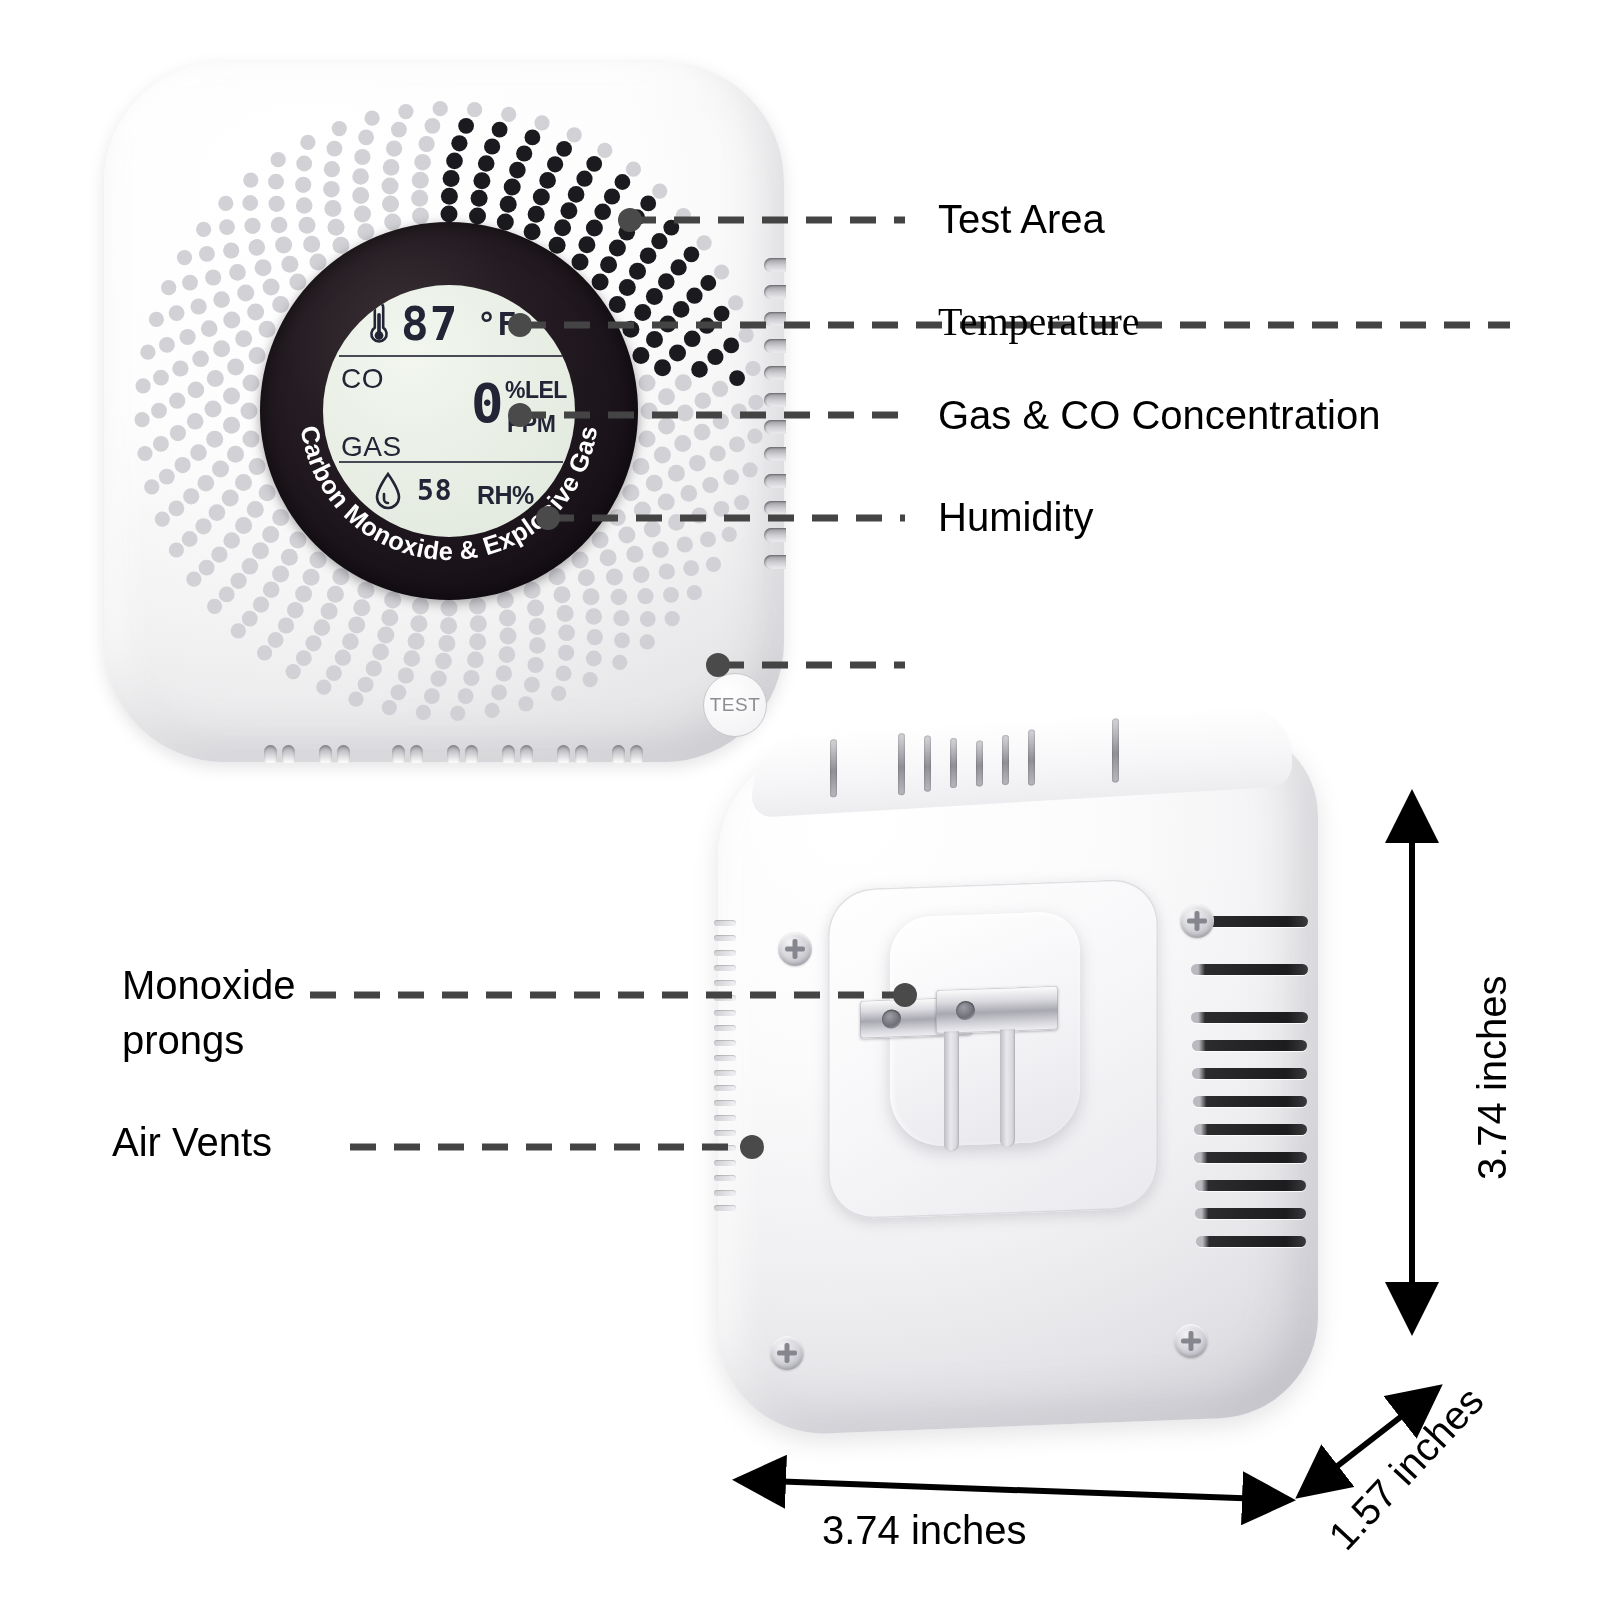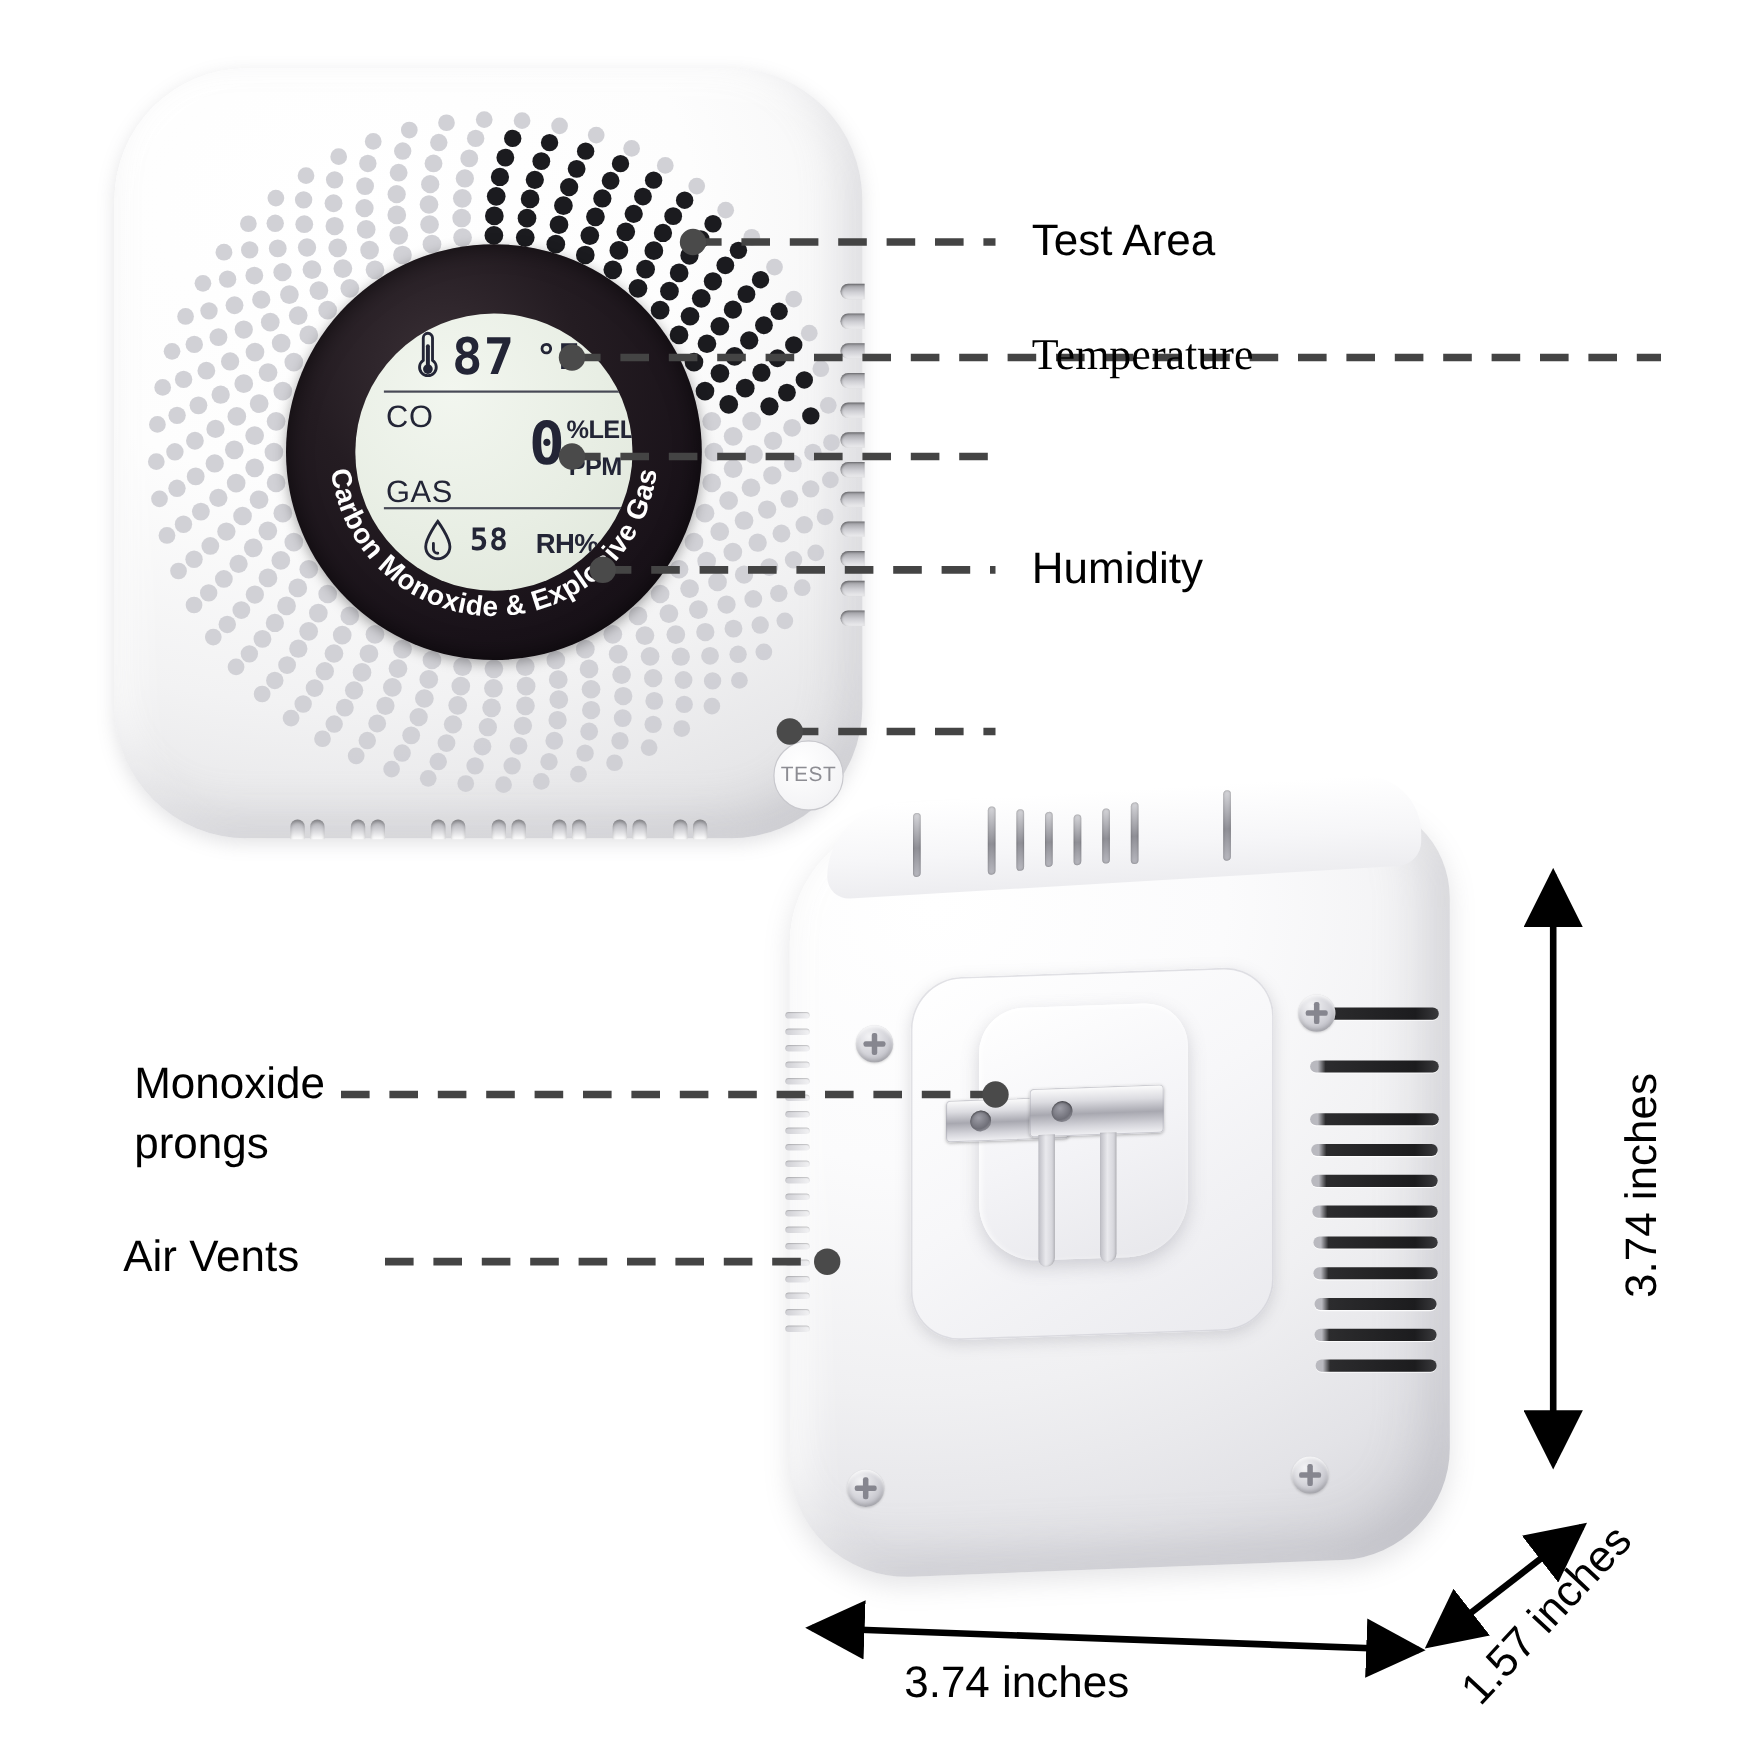--- a/index.html
+++ b/index.html
@@ -65,21 +65,21 @@
     background:radial-gradient(circle at 38% 30%, #3a3036 0%, #241c22 35%, #191219 70%, #120d12 100%);
     box-shadow:0 3px 12px rgba(0,0,0,.35), inset 0 0 22px rgba(0,0,0,.6);
   }
   
   .lcd{
     position:absolute;left:63px;top:63px;width:252px;height:252px;
     border-radius:50%;
     background:radial-gradient(circle at 35% 28%, #f2f6ef 0%, #e8eee4 55%, #dfe6da 100%);
     overflow:hidden;
   }
-  .lcd-inner{position:absolute;left:12px;top:0;width:252px;height:252px;color:#232536;}
+  .lcd-inner{position:absolute;left:2px;top:0;width:252px;height:252px;color:#232536;}
   .row-line{position:absolute;height:2px;background:#2a2c3c;opacity:.85;}
 
   .seg{
     font-family:"DejaVu Sans Mono", monospace;
     font-weight:bold;
     letter-spacing:1px;
     color:#232536;
   }
   .temp-val{position:absolute;left:76px;top:16px;font-size:46px;line-height:46px;}
   .temp-unit{position:absolute;left:152px;top:16px;font-size:32px;line-height:46px;font-weight:bold;}
@@ -742,20 +742,21 @@
 
     <g stroke="#000" stroke-width="6" fill="none">
       <line x1="1412" y1="795" x2="1412" y2="1330" marker-start="url(#arrTail)" marker-end="url(#arrHead)"></line>
       <line x1="738" y1="1480" x2="1290" y2="1500" marker-start="url(#arrTail)" marker-end="url(#arrHead)"></line>
       <line x1="1300" y1="1495" x2="1438" y2="1388" marker-start="url(#arrTail)" marker-end="url(#arrHead)"></line>
     </g>
   </svg>
 
   <div class="callout-label" style="left:938px;top:197px;">Test Area</div>
   <div class="callout-label" style="left:938px;top:300px;font-family:Liberation Serif, serif;">Temperature</div>
+  <div class="callout-label" style="left:938px;top:393px;">Gas &amp; CO Concentration</div>
   <div class="callout-label" style="left:938px;top:495px;">Humidity</div>
 
   <div class="callout-label" style="left:122px;top:963px;">Monoxide</div>
   <div class="callout-label" style="left:122px;top:1018px;">prongs</div>
   <div class="callout-label" style="left:112px;top:1120px;">Air Vents</div>
 
   <div class="dim-label" id="dim-height-label" style="left:1470px;top:1180px;">3.74 inches</div>
   <div class="dim-label" id="dim-width-label" style="left:822px;top:1508px;">3.74 inches</div>
   <div class="dim-label" id="dim-depth-label" style="left:1320px;top:1528px;">1.57 inches</div>
 

